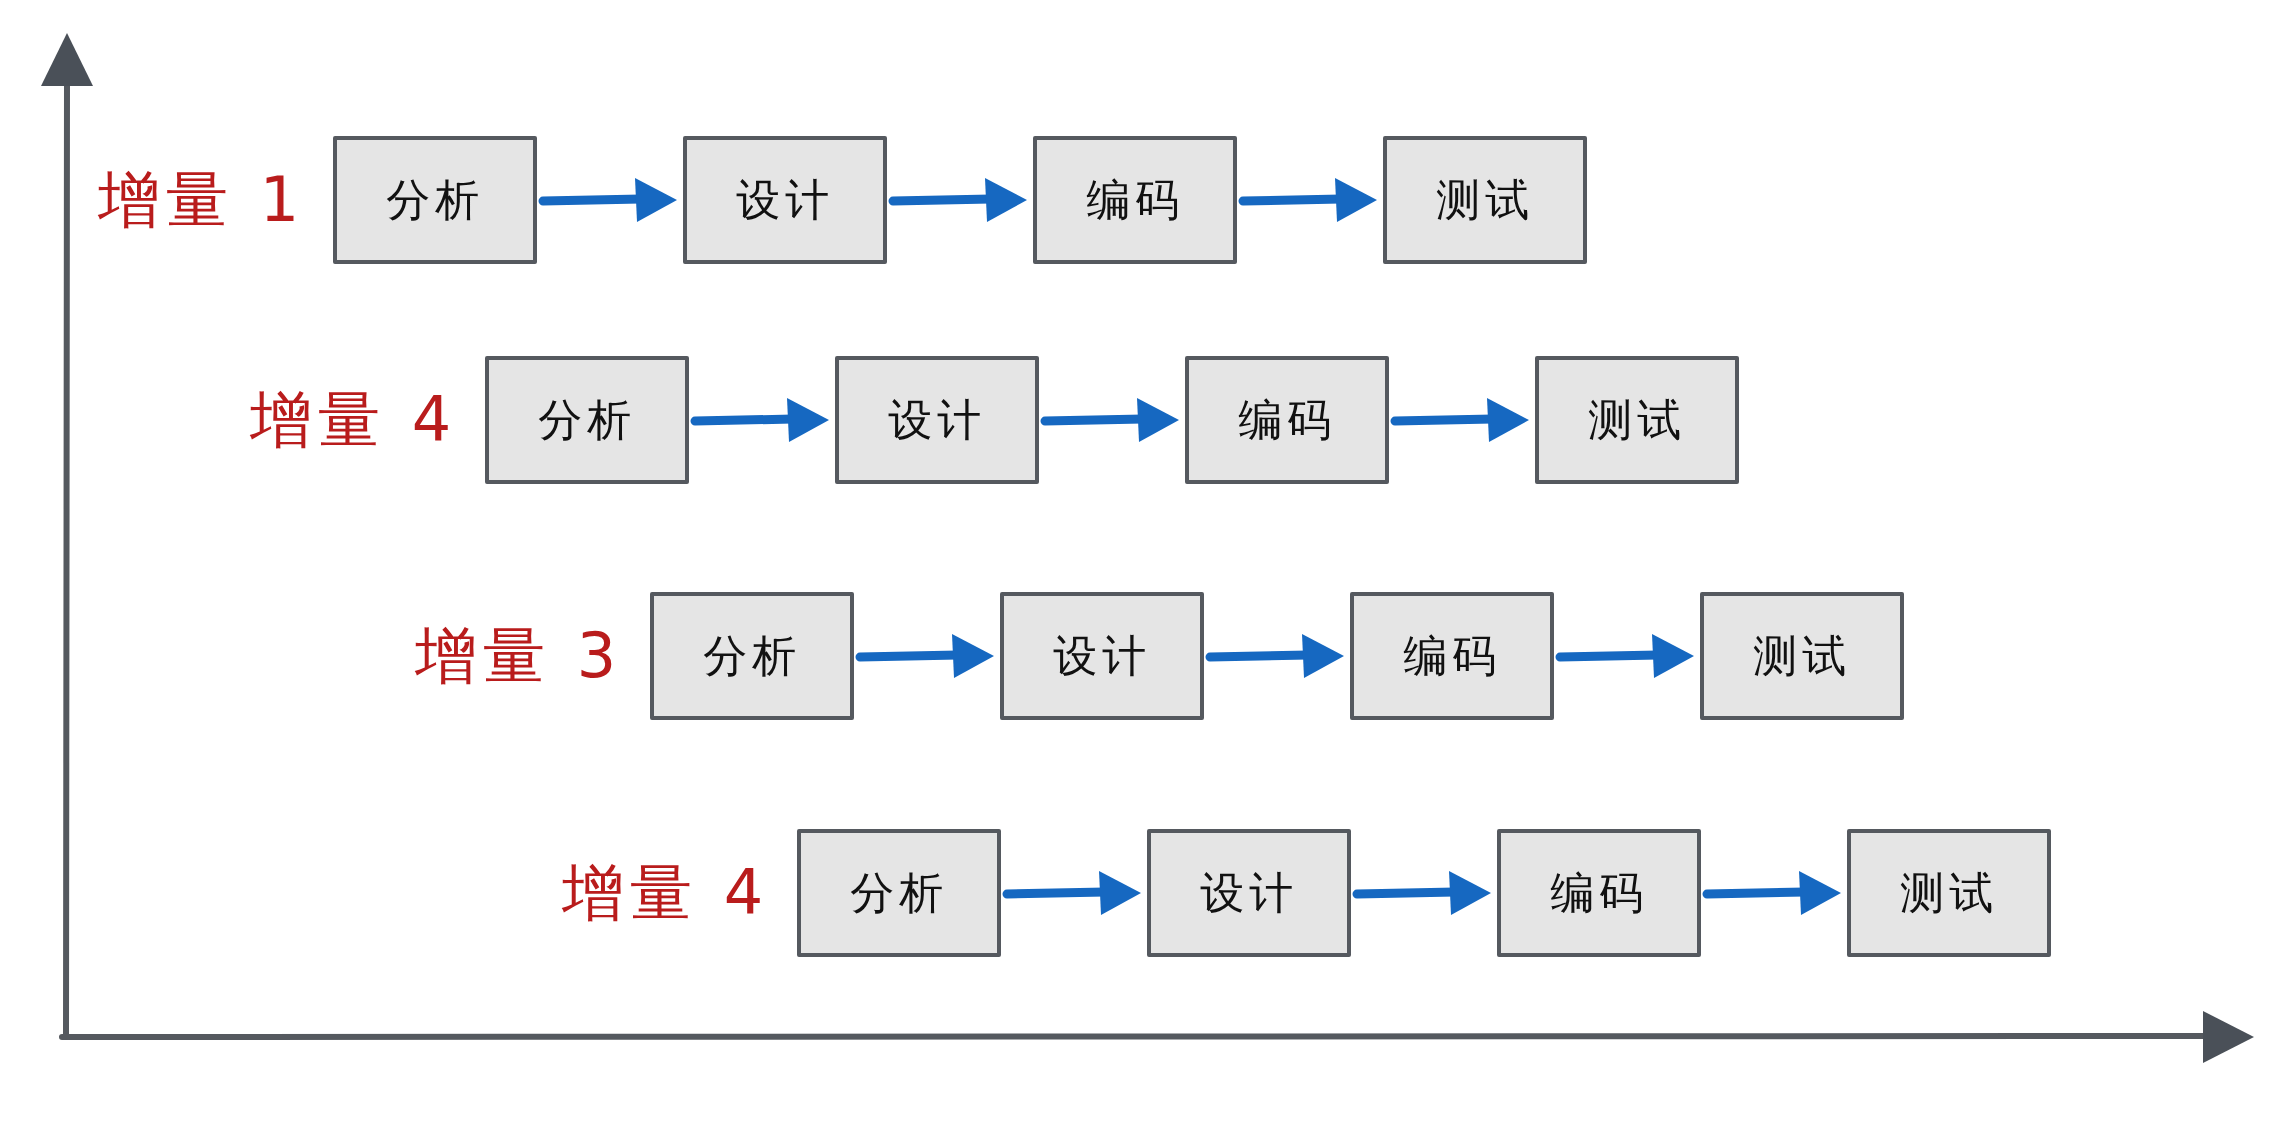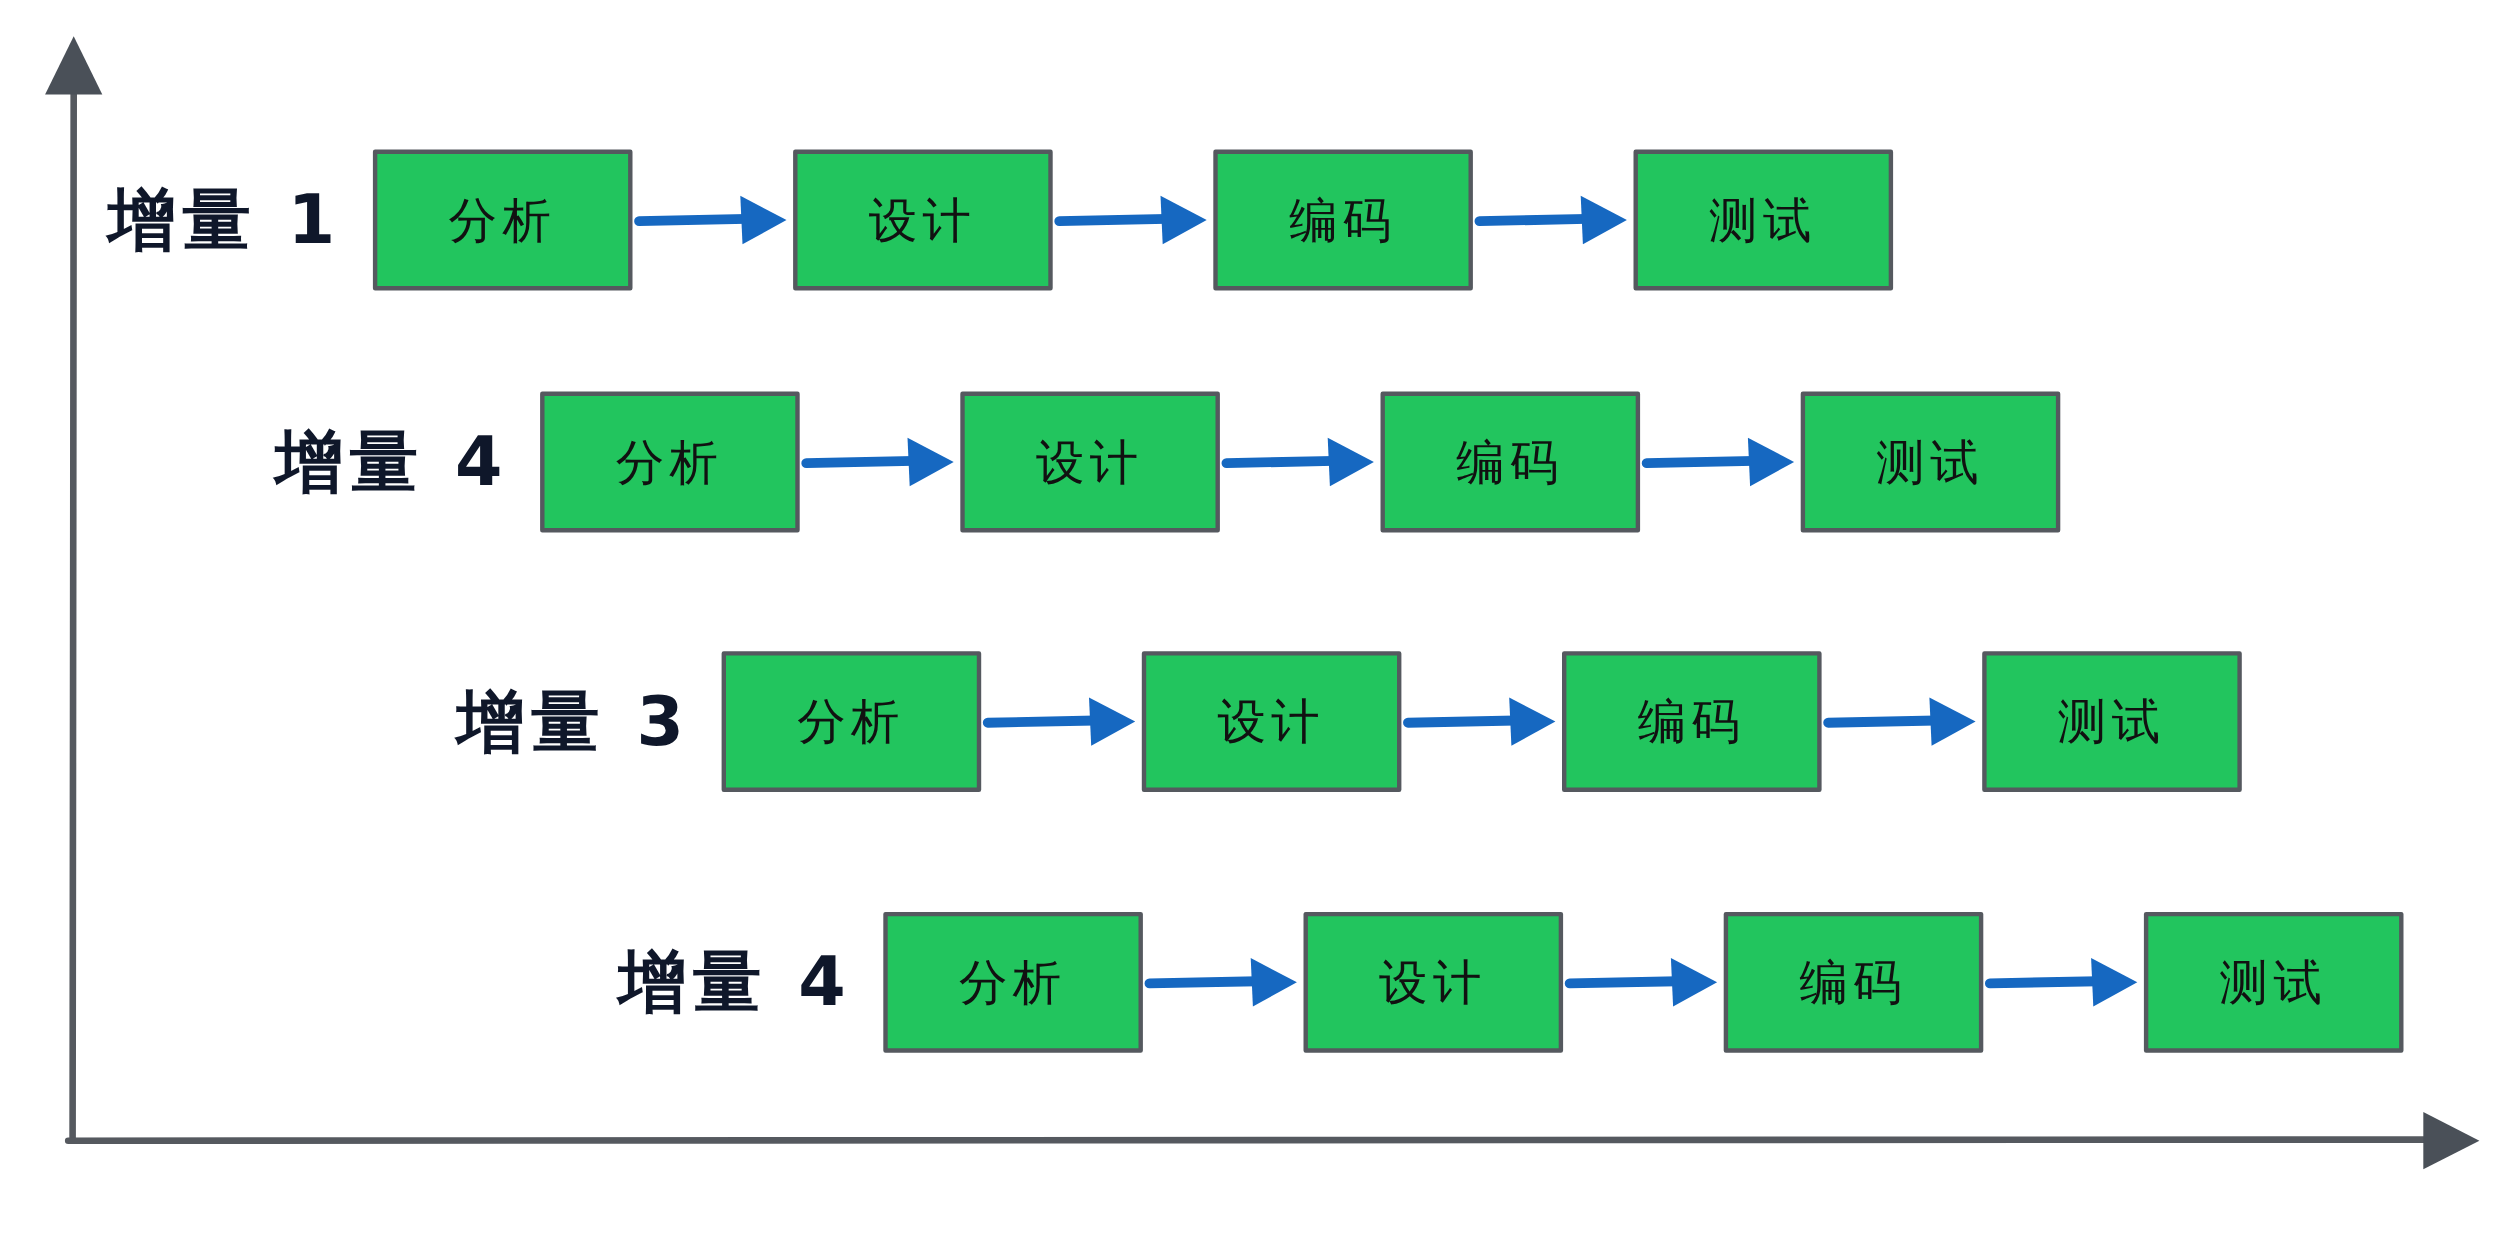--- a/index.html
+++ b/index.html
@@ -29,36 +29,36 @@
     pointer-events: none;
   }
 
   
   .row {
     position: absolute;
     display: flex;
     align-items: center;
   }
   .row-label {
-    color: #0f172a;
+    color: #b91c1c;
     font-size: 62px;
     letter-spacing: 6px;
     white-space: nowrap;
     font-family: "DejaVu Sans", sans-serif;
-    font-weight: 700;
+    font-weight: 400;
     padding-right: 28px;
   }
 
   
   .phase-box {
     box-sizing: border-box;
-    width: 236px;
+    width: 204px;
     height: 128px;
     border: 4px solid #55595f;
-    background: #22c55e;
+    background: #e5e5e5;
     display: flex;
     align-items: center;
     justify-content: center;
     color: #111111;
     font-size: 44px;
     letter-spacing: 5px;
     font-family: Liberation Sans, sans-serif;
     flex: 0 0 auto;
     border-radius: 2px;
   }

